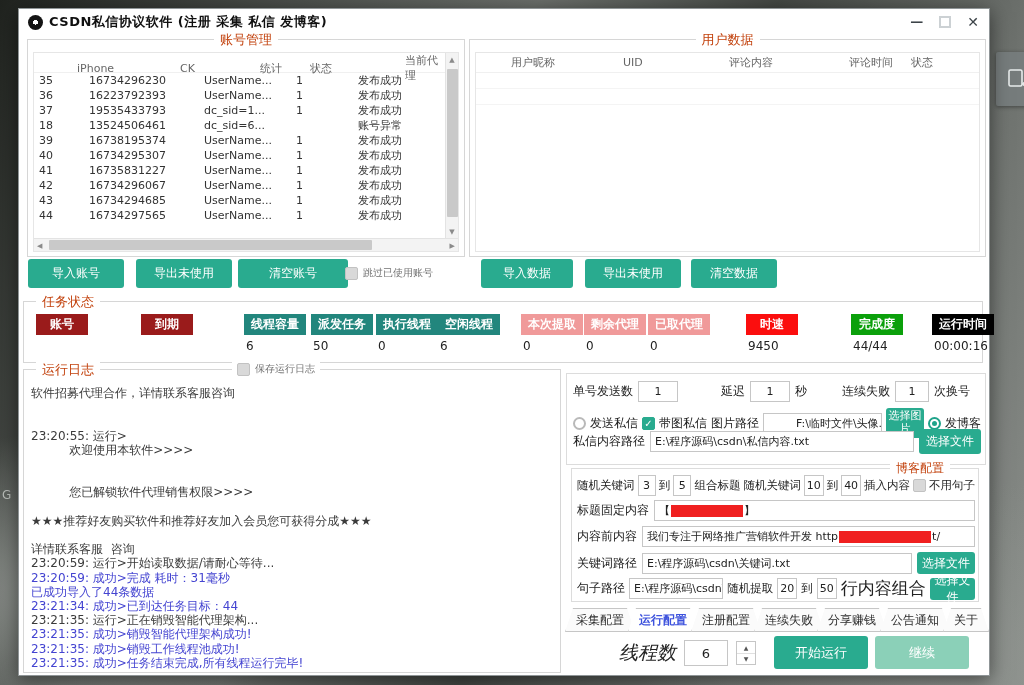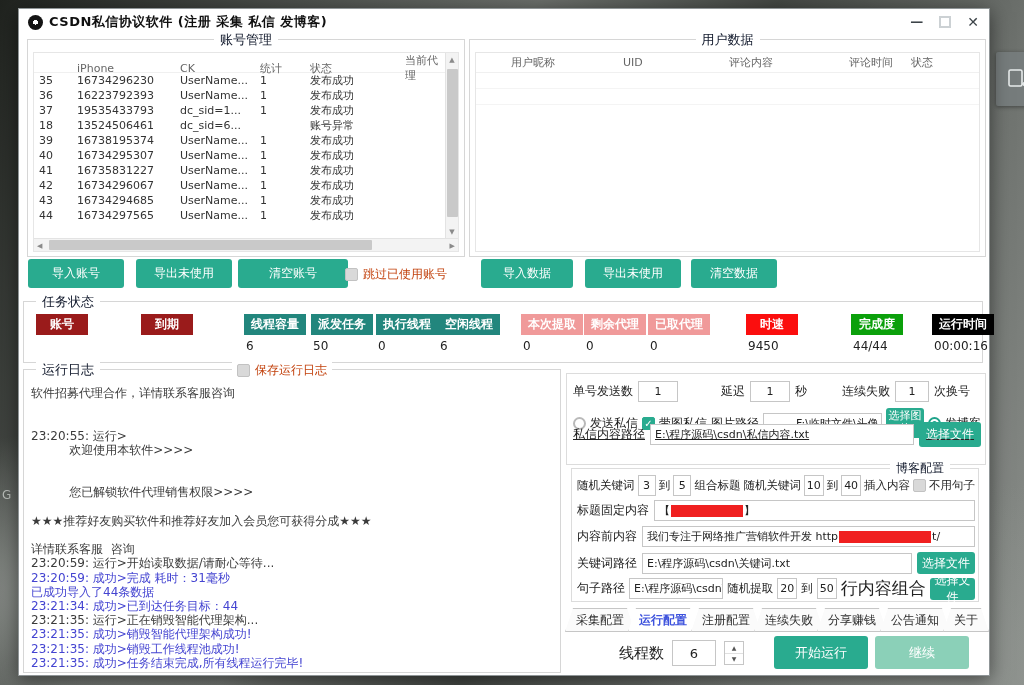--- a/index.html
+++ b/index.html
@@ -25,30 +25,30 @@
   .app-icon::after { content:""; position:absolute; left:4px; top:3px; width:7px; height:7px;
     background:radial-gradient(circle at 50% 60%, #fff 0 44%, transparent 46%); }
   .win-title { font-size:13px; font-weight:bold; color:#101010; letter-spacing:.5px; }
   .winctl { margin-left:auto; display:flex; align-items:center; gap:16px; color:#3c4348; }
   .winctl .min { font-weight:bold; font-size:13px; line-height:10px; cursor:default;}
   .maxbox { width:12px; height:12px; border:2px solid #ccd1d4; }
   .winctl .close { font-size:14px; font-weight:bold; }
 
   
   .group { position:absolute; border:1px solid #d6d6d6; background:#fff; }
-  .gtitle { position:absolute; top:-9px; background:#fff; padding:0 6px; font-size:13px; color:#0f172a; white-space:nowrap;}
+  .gtitle { position:absolute; top:-9px; background:#fff; padding:0 6px; font-size:13px; color:#c2410c; white-space:nowrap;}
   .gtitle.center { left:50%; transform:translateX(-50%); }
   .gtitle.left { left:12px; }
 
   
   .tblwrap { position:absolute; left:5px; top:12px; right:5px; height:200px; border:1px solid #e6e6e6; }
   .grid6 { display:grid; grid-template-columns:38px 103px 80px 50px 95px 1fr; align-items:center; }
   .thead { height:20px; font-size:11px; color:#666; border-bottom:1px solid #f0f0f0; padding-right:13px;}
   .thead span { padding-left:5px; }
-  .trow { height:15px; font-size:11px; color:#333; padding-right:13px;}
+  .trow { height:15px; font-size:11px; color:#333; padding-right:13px;gap:12px;}
   .trow span { padding-left:5px; white-space:nowrap; overflow:hidden; }
   .vscroll { position:absolute; top:0; right:0; bottom:13px; width:13px; background:#f3f3f3; border-left:1px solid #e3e3e3;
     display:flex; flex-direction:column; align-items:center; font-size:7px; color:#8a8a8a; }
   .vthumb { position:absolute; top:16px; left:1px; width:11px; height:148px; background:#c9c9c9; border-radius:1px;}
   .varrow { height:13px; display:flex; align-items:center; }
   .varrow.bot { position:absolute; bottom:0; }
   .hscroll { position:absolute; left:0; right:0; bottom:0; height:13px; background:#f3f3f3; border-top:1px solid #e3e3e3;
     font-size:7px; color:#8a8a8a; }
   .hthumb { position:absolute; left:15px; right:86px; top:1px; height:10px; background:#c9c9c9; border-radius:1px;}
   .harrow { position:absolute; top:0; height:13px; display:flex; align-items:center;}
@@ -65,21 +65,21 @@
   .btn.small { font-size:11px; line-height:1.15; text-align:center; padding:2px; }
 
   
   .cb { width:13px; height:13px; background:#d9d9d9; border:1px solid #c2c2c2; display:inline-flex; flex:0 0 auto;
     align-items:center; justify-content:center; border-radius:2px;}
   .cb.checked { background:#29ab8f; border-color:#29ab8f; color:#fff; font-size:10px; font-weight:bold;}
   .radio { width:13px; height:13px; border:2px solid #b9b9b9; border-radius:50%; display:inline-flex; flex:0 0 auto;
     align-items:center; justify-content:center;}
   .radio.checked { border-color:#1fa38a; }
   .radio.checked::after { content:""; width:5px; height:5px; border-radius:50%; background:#1fa38a; }
-  .cbl { font-size:12px; color:#c2410c; white-space:nowrap;}
+  .cbl { font-size:10px; color:#737373; white-space:nowrap;}
 
   
   .status-item { position:absolute; top:12px; }
   .chip { color:#fff; font-weight:bold; font-size:12px; text-align:center; padding:2px 7px; min-width:52px; white-space:nowrap;}
   .chip[data-color="maroon"] { background:#9a1b1b; }
   .chip[data-color="teal"]   { background:#22867d; }
   .chip[data-color="pink"]   { background:#f09a9a; }
   .chip[data-color="red"]    { background:#fb0e0e; }
   .chip[data-color="green"]  { background:#0ba00b; }
   .chip[data-color="black"]  { background:#000000; }
@@ -417,21 +417,21 @@
       <span class="radio"></span>
       <span class="lab">发送私信</span>
       <span class="cb checked">✓</span>
       <span class="lab">带图私信</span>
       <span class="lab">图片路径</span>
       <span class="ibox" style="flex:1;padding-left:32px;">F:\临时文件\头像.jpg</span>
       <button class="btn small" style="width:38px; height:30px;">选择图片</button>
       <span class="radio checked"></span>
       <span class="lab">发博客</span>
     </div>
-    <div class="row" style="position:absolute; left:6px; top:48px; right:4px;text-decoration:underline;">
+    <div class="row" style="position:absolute; left:6px; top:55px; right:4px;">
       <span class="lab">私信内容路径</span>
       <span class="ibox" style="flex:1;">E:\程序源码\csdn\私信内容.txt</span>
       <button class="btn" style="width:62px; height:25px;">选择文件</button>
     </div>
   </div>
 
   <div class="blogbox">
     <span class="gtitle">博客配置</span>
     <div class="row" style="position:absolute; left:5px; top:6px; right:3px; gap:3px; font-size:11.5px;">
       <span class="lab" style="font-size:11.5px;">随机关键词</span>
@@ -492,21 +492,21 @@
 
       <span class="tab" data-active="false">分享赚钱</span>
 
       <span class="tab" data-active="false">公告通知</span>
 
       <span class="tab" data-active="false">关于</span>
 
   </div>
 
   <div class="row abs" style="left:600px; top:631px; gap:8px;">
-    <span class="lab" style="font-size:15px;">线程数</span>
+    <span class="lab" style="font-size:19px;font-style:italic;">线程数</span>
     <span class="ibox num" style="width:44px; height:26px; font-size:13px;">6</span>
     <span class="spin">
       <span>▲</span>
       <span>▼</span>
     </span>
   </div>
   <button class="btn abs" style="left:755px; top:627px; width:94px; height:33px; font-size:13px;">开始运行</button>
   <button class="btn light abs" style="left:856px; top:627px; width:94px; height:33px; font-size:13px;">继续</button>
 
 </div>

